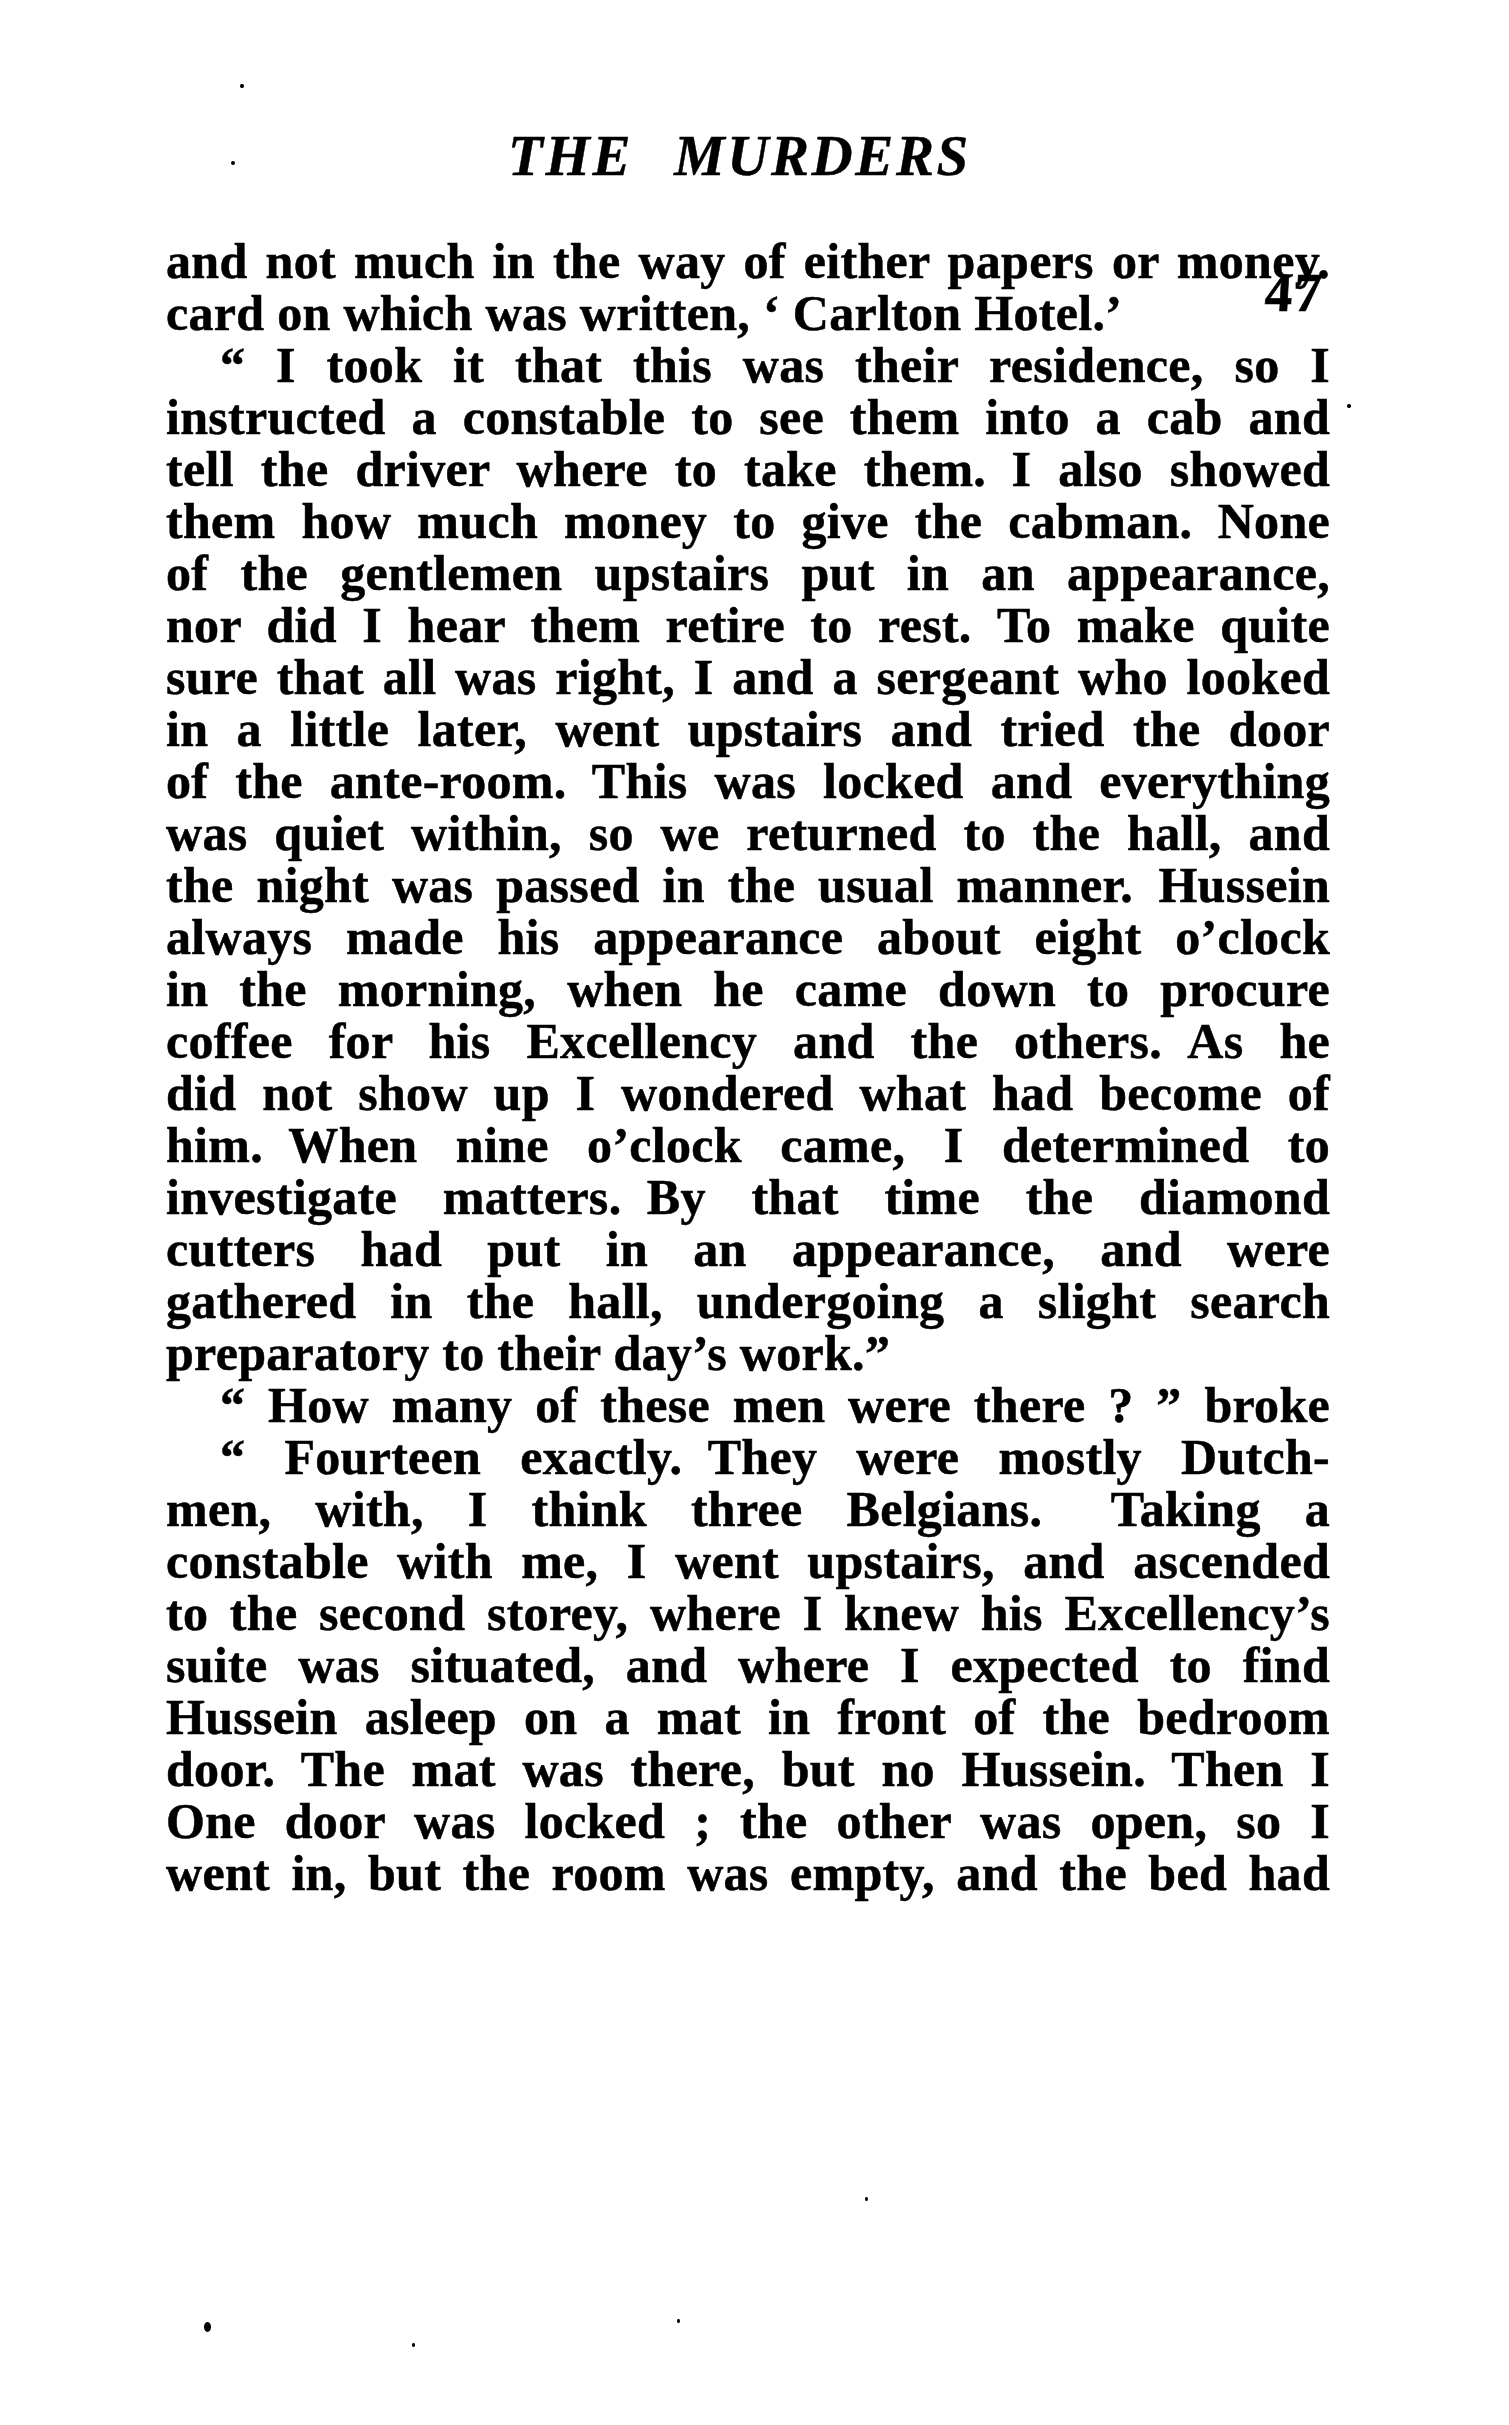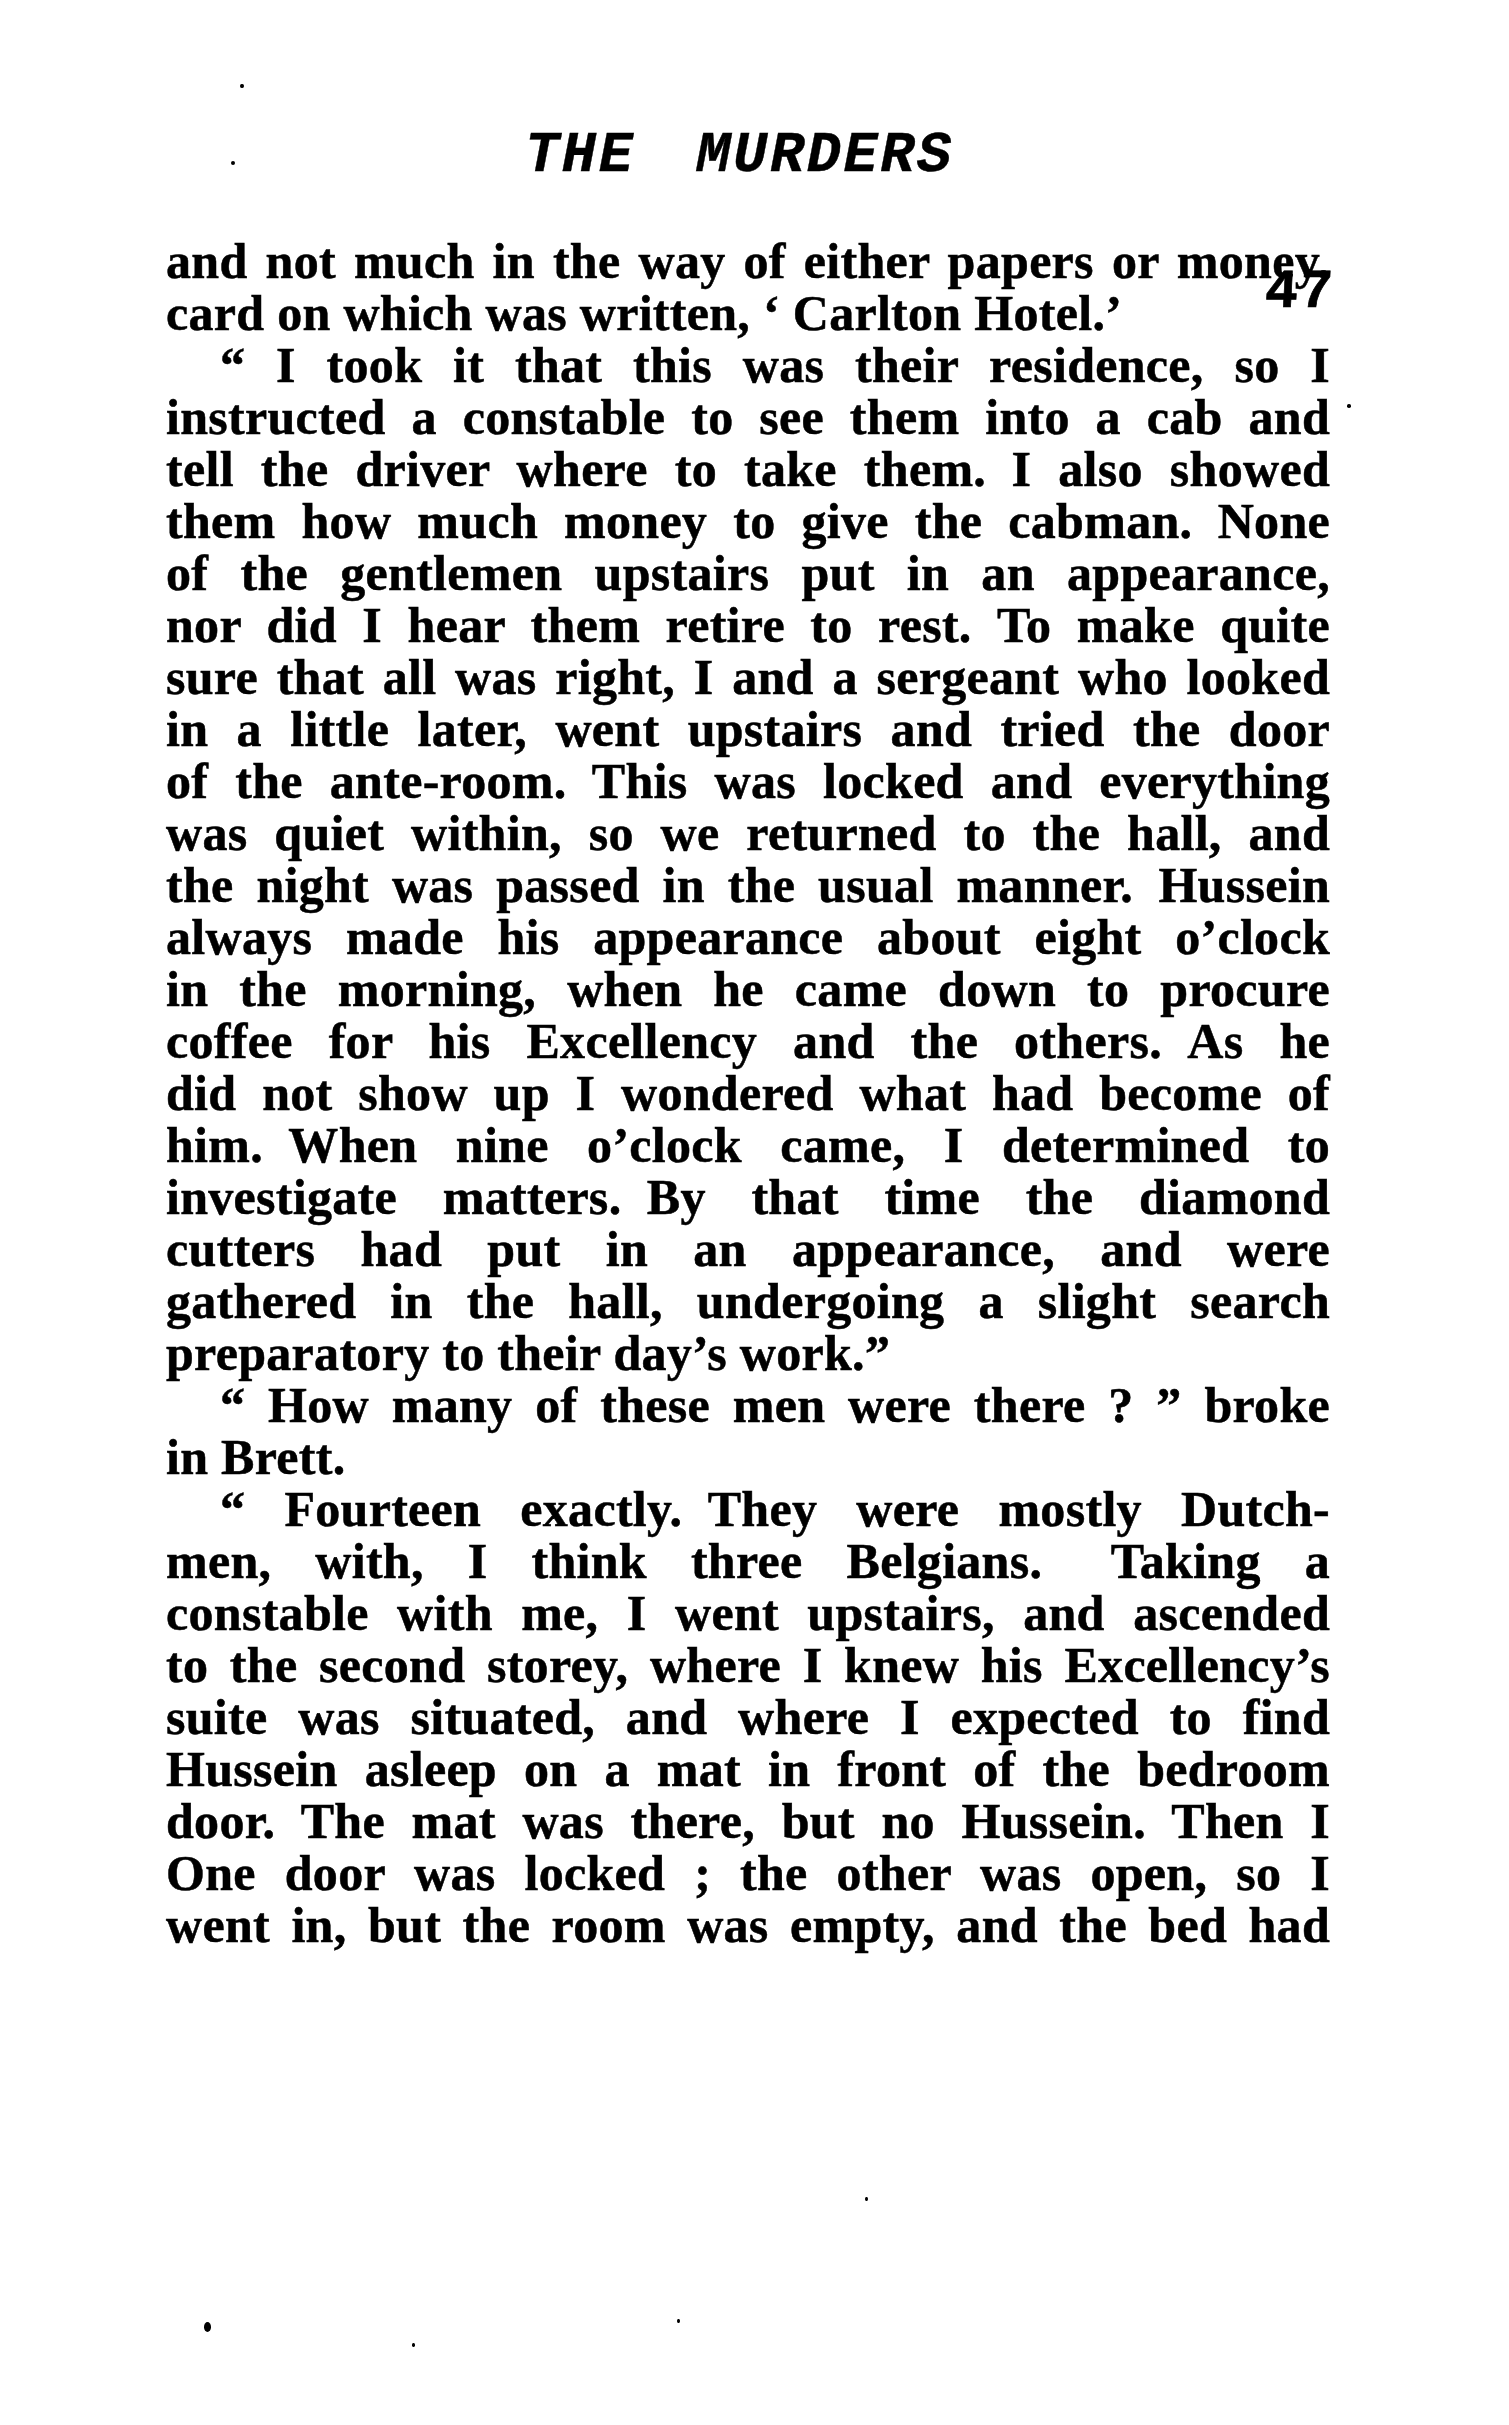--- a/index.html
+++ b/index.html
@@ -6,21 +6,21 @@
   .page {
     position: relative;
     width: 1510px;
     height: 2426px;
     background: #ffffff;
     overflow: hidden;
     color: #000;
     font-family: "Liberation Serif", "DejaVu Serif", serif;
   }
   
-  .running-head { position: absolute; top: 126px; left: 0; width: 100%; height: 78px; font-family: Liberation Mono, monospace; }
+  .running-head { position: absolute; top: 126px; left: 0; width: 100%; height: 78px; }
   .head-title {
     position: absolute; left: 0; width: 100%;
     text-align: center;
     transform: translateX(-15.5px);
     font-style: italic;
     font-weight: bold;
     font-size: 57px;
     line-height: 60px;
     letter-spacing: 2.6px;
     word-spacing: 24px;
@@ -90,21 +90,20 @@
     <div class="line">in the morning, when he came down to procure</div>
     <div class="line">coffee for his Excellency and the others. As he</div>
     <div class="line">did not show up I wondered what had become of</div>
     <div class="line">him. When nine o’clock came, I determined to</div>
     <div class="line">investigate matters. By that time the diamond</div>
     <div class="line">cutters had put in an appearance, and were</div>
     <div class="line">gathered in the hall, undergoing a slight search</div>
     <div class="line end">preparatory to their day’s work.”</div>
 
     <div class="line indent">“ How many of these men were there ? ” broke</div>
-    <div class="line end">in Brett.</div>
 
     <div class="line indent">“ Fourteen exactly. They were mostly Dutch-</div>
     <div class="line">men, with, I think three Belgians.  Taking a</div>
     <div class="line">constable with me, I went upstairs, and ascended</div>
     <div class="line">to the second storey, where I knew his Excellency’s</div>
     <div class="line">suite was situated, and where I expected to find</div>
     <div class="line">Hussein asleep on a mat in front of the bedroom</div>
     <div class="line">door. The mat was there, but no Hussein. Then I</div>
     <div class="line">One door was locked ; the other was open, so I</div>
     <div class="line">went in, but the room was empty, and the bed had</div>

